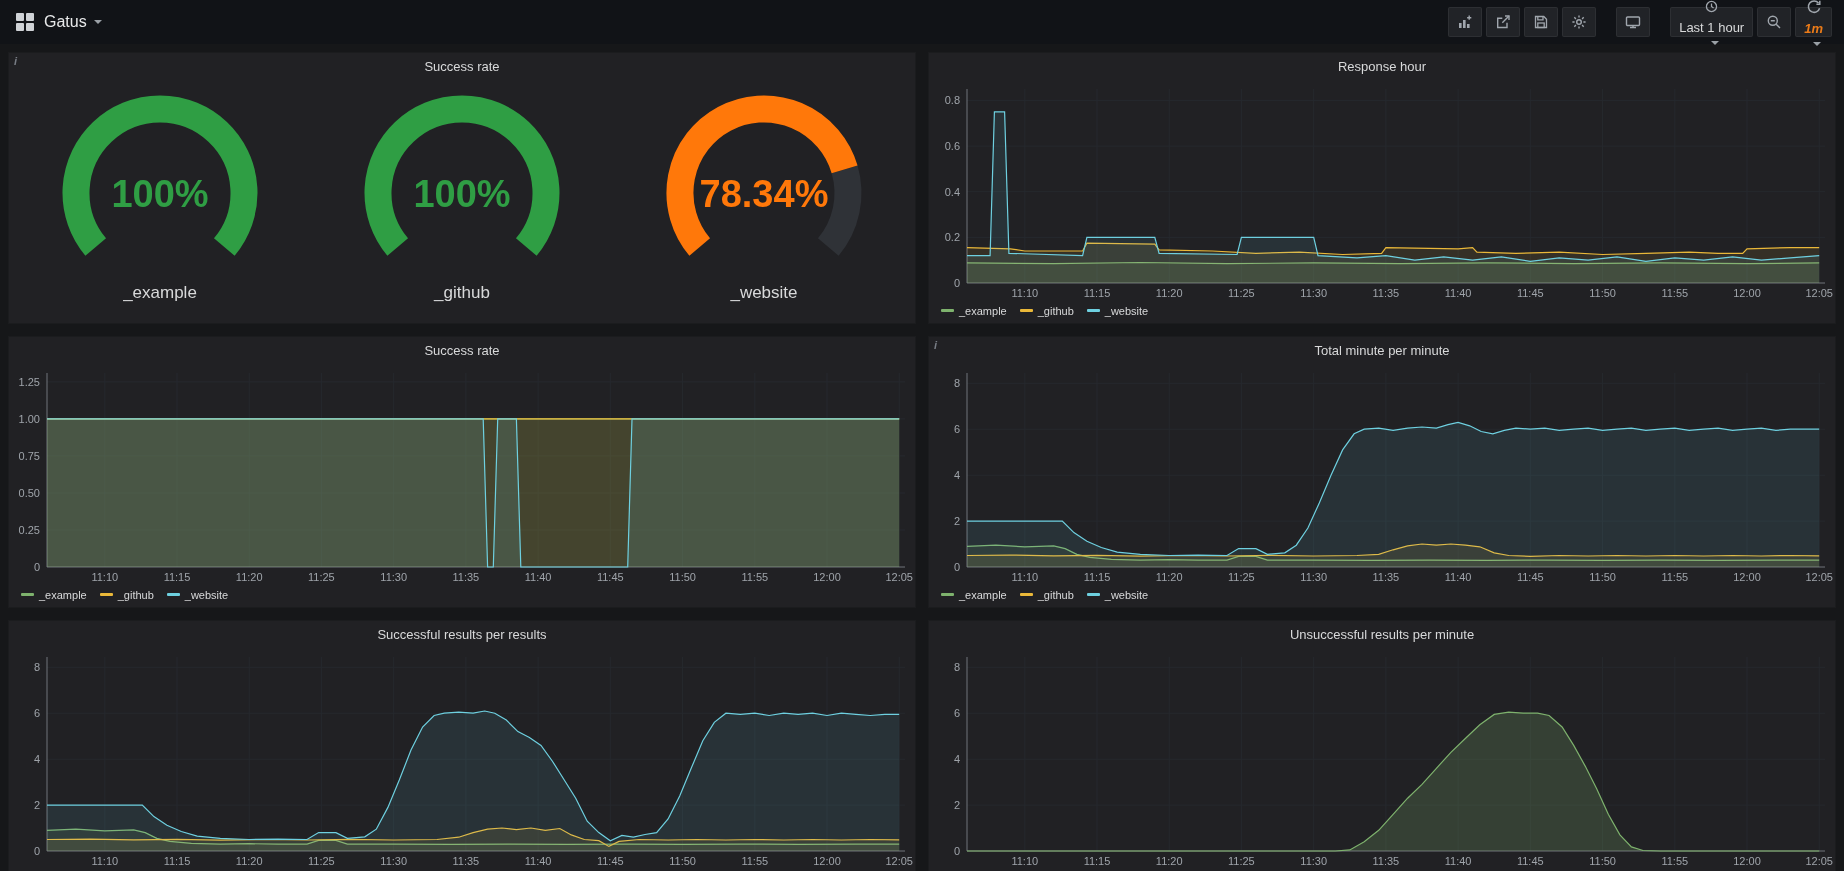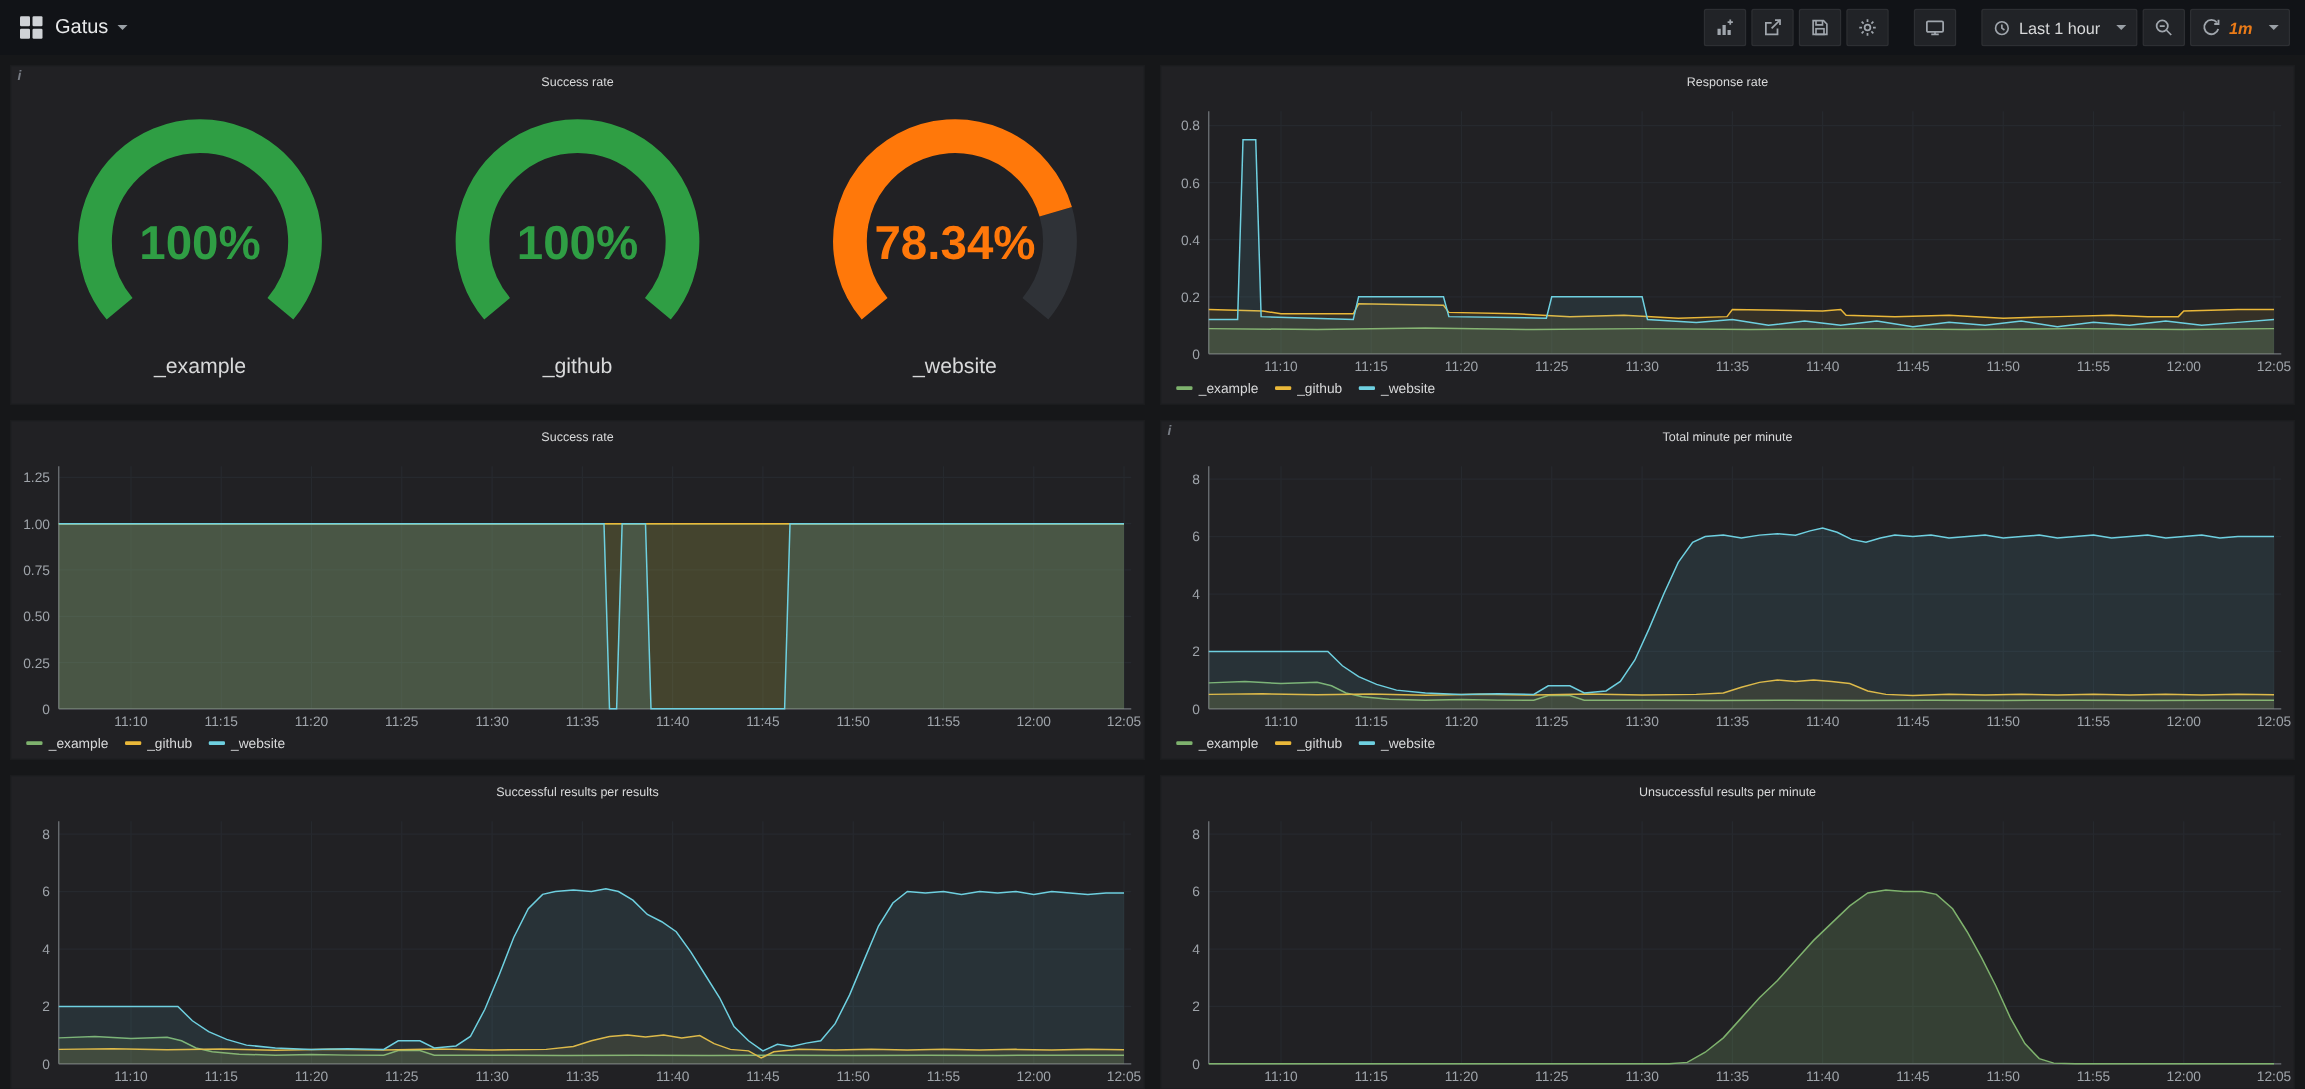--- a/index.html
+++ b/index.html
@@ -8,29 +8,29 @@
   
   .nav{height:44px;background:#111317;display:flex;align-items:center;padding:16px 12px;}
   .logo{width:18px;height:18px;display:grid;grid-template:1fr 1fr/1fr 1fr;gap:2px;margin:0 10px 0 4px;cursor:pointer;}
   .logo i{background:#cfd2d6;border-radius:1px;}
   .nav-title{color:#e8e9ea;font-size:16px;display:flex;align-items:center;cursor:pointer;}
   .caret{width:0;height:0;border-left:4px solid transparent;border-right:4px solid transparent;
     border-top:4px solid #9aa0a6;display:inline-block;margin-left:7px;}
   .nav-right{margin-left:auto;display:flex;align-items:center;gap:4px;}
   .nbtn{height:30px;min-width:32px;padding:0 8px;background:rgba(255,255,255,.07);
     border:1px solid rgba(255,255,255,.06);border-radius:2px;display:flex;align-items:center;
-    justify-content:center;gap:6px;color:#d8d9da;font-size:13px;cursor:pointer;white-space:nowrap;}
+    justify-content:center;gap:6px;color:#d8d9da;font-size:13px;cursor:pointer;white-space:nowrap;flex-direction:column;}
   .nbtn svg{flex:0 0 auto}
   .sp{width:12px}
   .orange{color:#eb7b18;font-weight:700;font-style:italic;}
   
   .dash{padding:8px;display:grid;grid-template-columns:1fr 1fr;grid-auto-rows:272px;gap:12px;}
   .panel{background:#212124;position:relative;display:flex;flex-direction:column;border:1px solid #1b1c1e;}
   .phead{height:26px;display:flex;align-items:center;justify-content:center;color:#d8d9da;
-    font-size:10px;font-weight:500;flex:0 0 auto;cursor:pointer;}
+    font-size:13px;font-weight:500;flex:0 0 auto;cursor:pointer;}
   .pinfo{position:absolute;top:0;left:0;width:15px;height:15px;color:#787d85;font-size:11px;
     font-style:italic;font-weight:700;display:flex;align-items:flex-start;justify-content:flex-start;
     padding:2px 0 0 5px;cursor:pointer;}
   .pbody{flex:1;min-height:0;}
   svg.chart{width:100%;height:100%;display:block;}
   .legend{flex:0 0 20px;display:flex;align-items:center;gap:13px;padding:0 0 5px 12px;
     color:#d8d9da;font-size:11px;}
   .legend .li{display:flex;align-items:center;gap:5px;cursor:pointer;}
   .legend .li i{width:13px;height:3px;border-radius:1px;display:inline-block;}
   
@@ -140,21 +140,21 @@
             <path d="M220.6 86.4 A84 84 0 0 1 204.3 164.0" stroke="#2f3237" stroke-width="27" fill="none"></path>
             <path d="M75.7 164.0 A84 84 0 1 1 220.6 86.4" stroke="#ff780a" stroke-width="27" fill="none"></path>
             <text x="140" y="124" fill="#ff780a" font-size="38" font-weight="700" text-anchor="middle" font-family="Liberation Sans, sans-serif">78.34%</text>
           </svg>
           <div class="glabel">_website</div>
         </div>
       </div>
   </section>
 
   <section class="panel">
-    <div class="phead">Response rate</div>
+    <div class="phead">Response hour</div>
     <div class="pbody">
         <svg class="chart">
           <line x1="95.8" y1="10" x2="95.8" y2="204" stroke="#26292e" stroke-width="1"></line>
           <text x="95.8" y="218" fill="#9fa4aa" font-size="11" text-anchor="middle">11:10</text>
           <line x1="168.0" y1="10" x2="168.0" y2="204" stroke="#26292e" stroke-width="1"></line>
           <text x="168.0" y="218" fill="#9fa4aa" font-size="11" text-anchor="middle">11:15</text>
           <line x1="240.2" y1="10" x2="240.2" y2="204" stroke="#26292e" stroke-width="1"></line>
           <text x="240.2" y="218" fill="#9fa4aa" font-size="11" text-anchor="middle">11:20</text>
           <line x1="312.4" y1="10" x2="312.4" y2="204" stroke="#26292e" stroke-width="1"></line>
           <text x="312.4" y="218" fill="#9fa4aa" font-size="11" text-anchor="middle">11:25</text>

